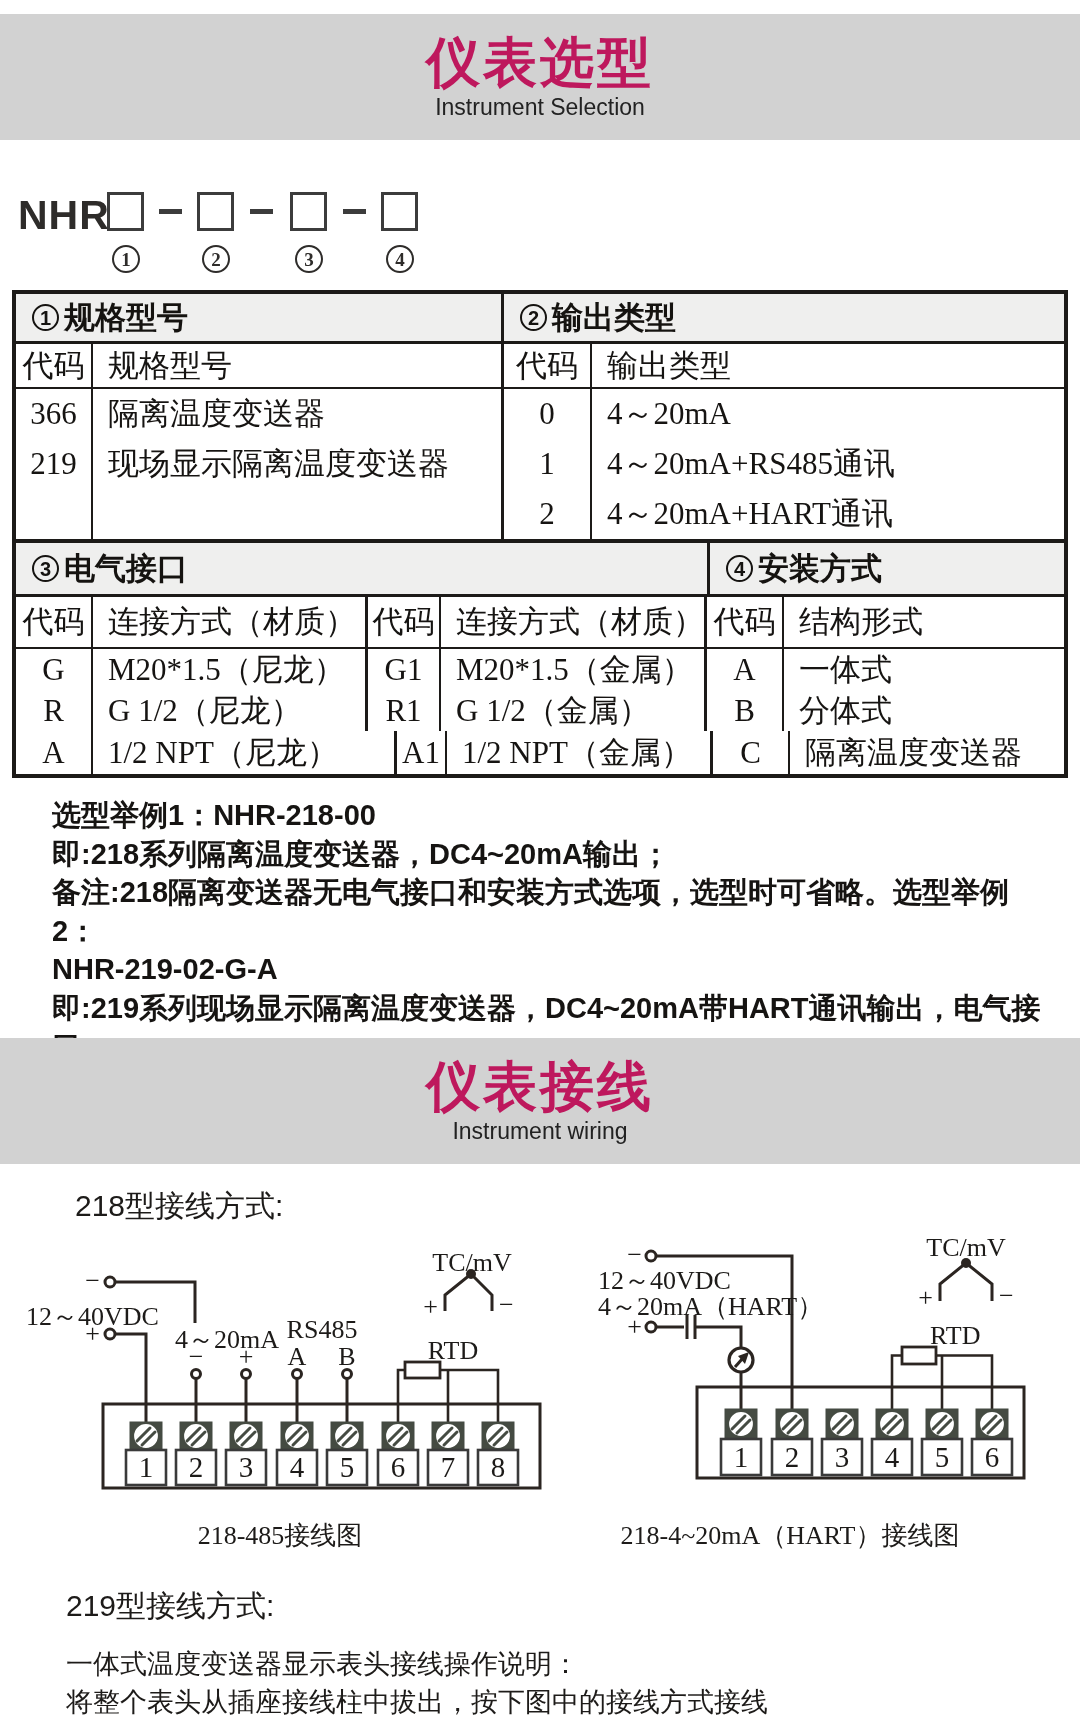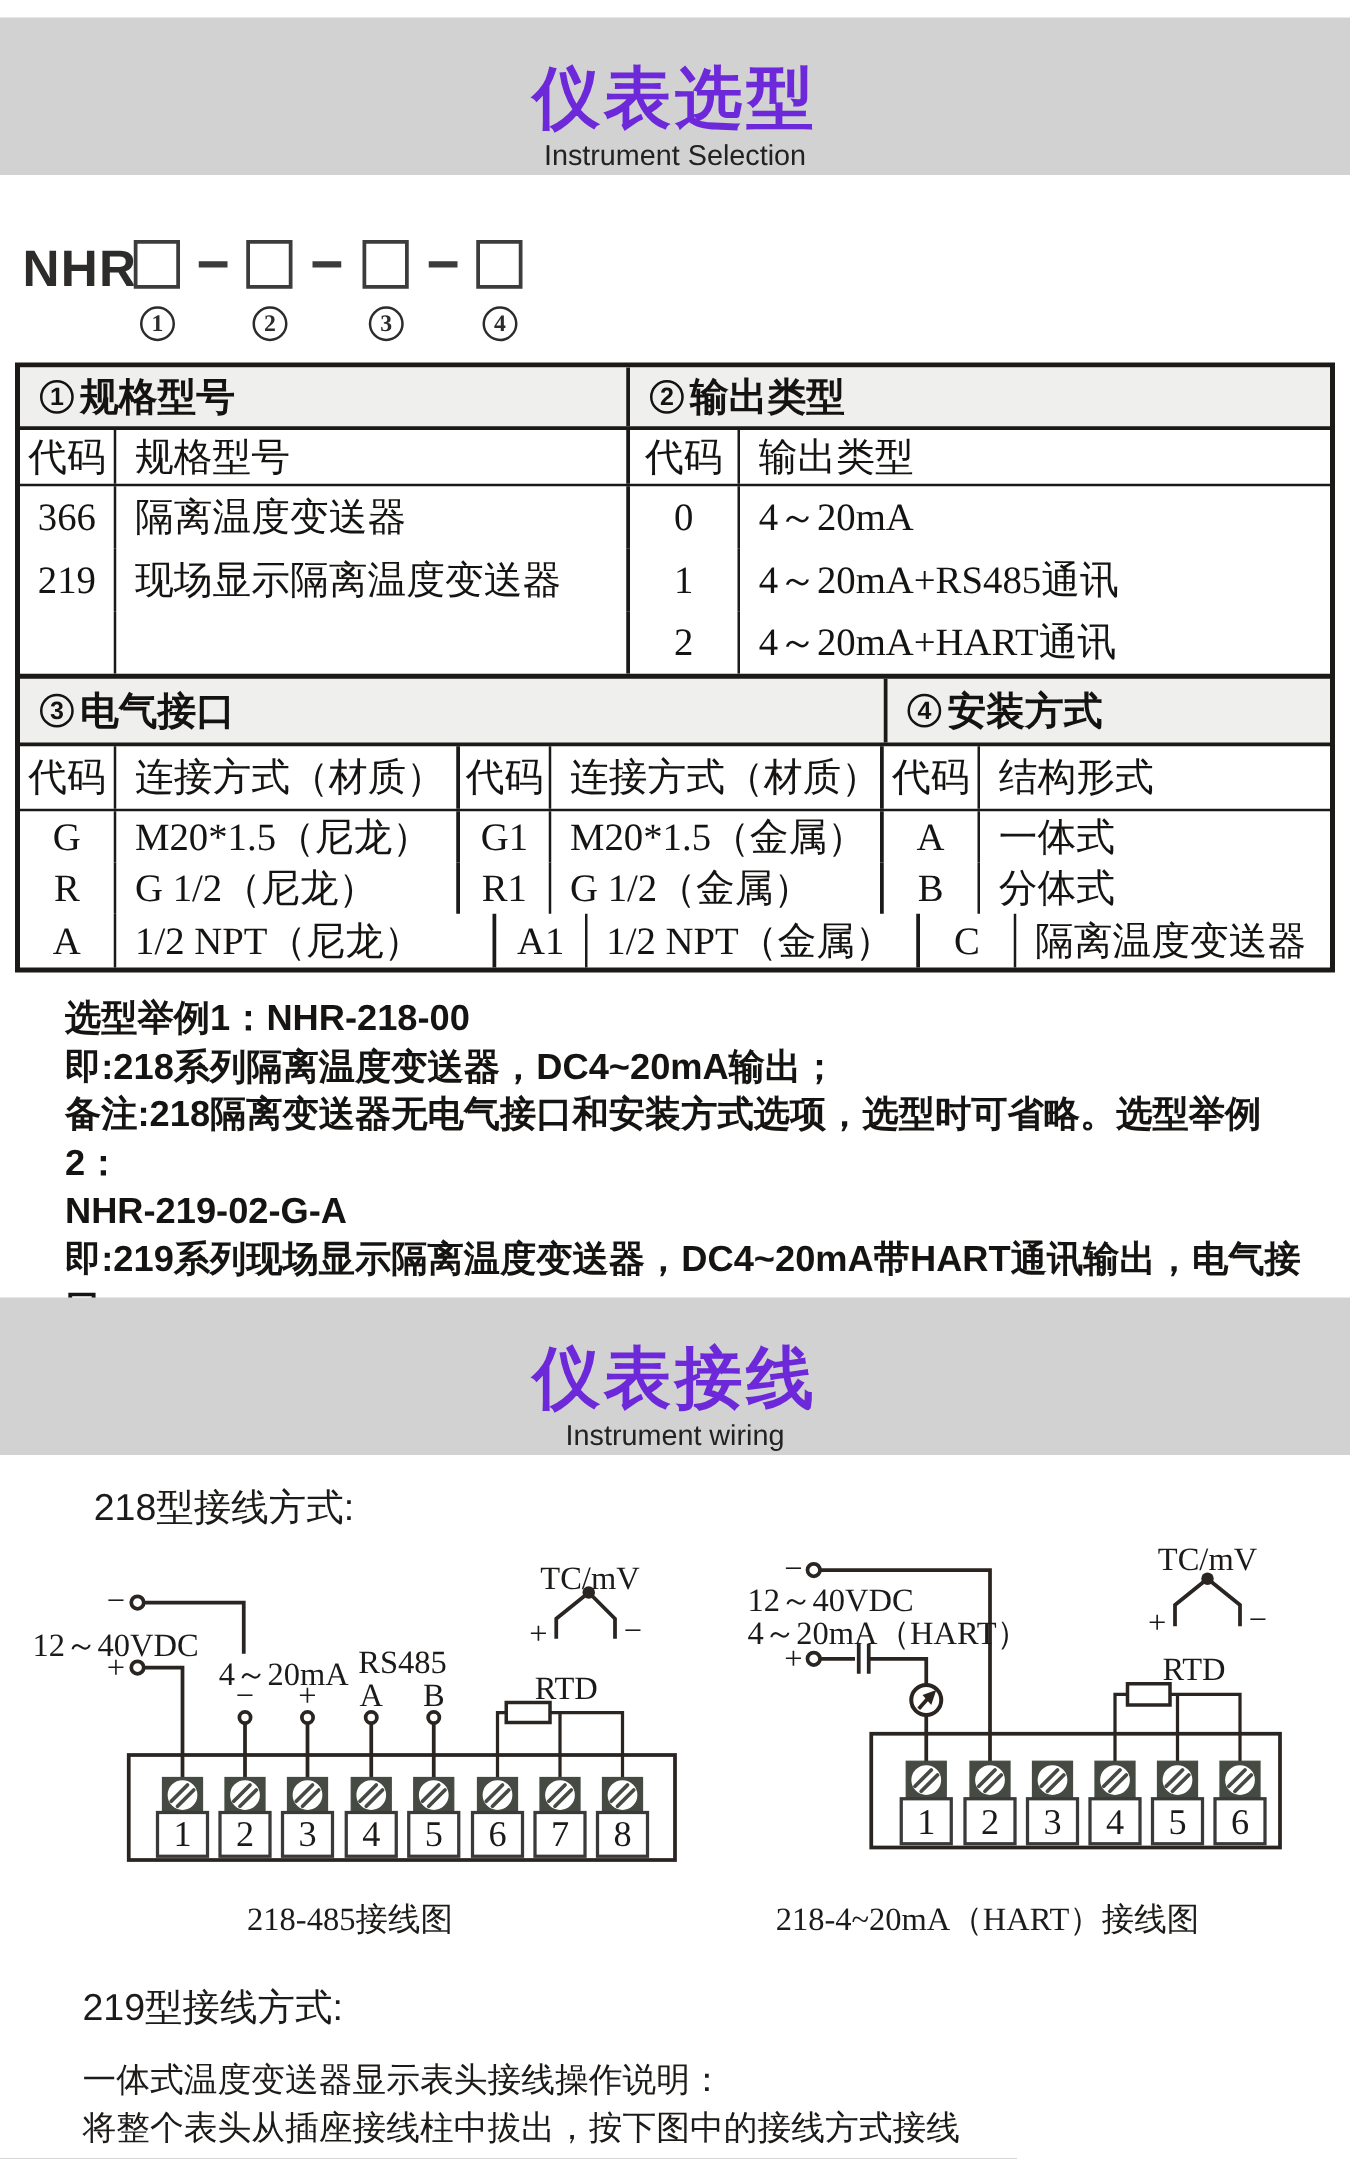--- a/index.html
+++ b/index.html
@@ -2,21 +2,21 @@
 <html><head>
 <meta charset="utf-8">
 <style>
   html,body{margin:0;padding:0;background:#9a9a9a;}
   *{box-sizing:border-box;}
   .canvas{position:relative;width:1080px;height:1727px;background:#ffffff;margin:0 auto;overflow:hidden;
           font-family:"Liberation Sans","DejaVu Sans",sans-serif;color:#1d1b19;}
 
   
   .banner{position:absolute;left:0;width:1080px;height:126px;background:#d2d2d2;text-align:center;}
-  .banner .t{font-size:54px;font-weight:900;letter-spacing:3px;padding-top:35px;line-height:60px;color:#6d28d9;}
+  .banner .t{font-size:54px;font-weight:900;letter-spacing:3px;padding-top:18px;line-height:60px;color:#be185d;}
   .banner .s{font-size:23px;font-weight:400;color:#222;margin-top:2px;}
 
   
   .model{position:absolute;left:0;top:176px;width:500px;height:110px;}
   .model .prefix{position:absolute;left:18px;top:16px;font-size:41px;font-weight:700;letter-spacing:1px;color:#2e2c2a;}
   .slotbox{position:absolute;top:16px;width:37px;height:39px;border:3px solid #3c3c3c;background:#fff;}
   .dash{position:absolute;top:33px;width:23px;height:5px;background:#3c3c3c;}
   .circ-num{position:absolute;top:69px;width:28px;height:28px;border:2px solid #2e2c2a;border-radius:50%;
             font:700 19px/25px "Liberation Serif",serif;text-align:center;color:#2e2c2a;}
 
@@ -156,21 +156,21 @@
       <div class="cell cc br2" style="width:77px;">R</div>
       <div class="cell cl br3" style="width:275px;">G 1/2（尼龙）</div>
       <div class="cell cc br2" style="width:73px;">R1</div>
       <div class="cell cl br3" style="width:266px;">G 1/2（金属）</div>
       <div class="cell cc br2" style="width:77px;">B</div>
       <div class="cell cl" style="flex:1;">分体式</div>
     </div>
     <div class="tr" style="flex:1;">
       <div class="cell cc br2" style="width:77px;">A</div>
       <div class="cell cl br3" style="width:304px;">1/2 NPT（尼龙）</div>
-      <div class="cell cc br2" style="width:73px;">A1</div>
+      <div class="cell cc br2" style="width:50px;">A1</div>
       <div class="cell cl br3" style="width:266px;">1/2 NPT（金属）</div>
       <div class="cell cc br2" style="width:77px;">C</div>
       <div class="cell cl" style="flex:1;">隔离温度变送器</div>
     </div>
   </div>
 
   <div class="notes">
     <div>选型举例1：NHR-218-00</div>
     <div>即:218系列隔离温度变送器，DC4~20mA输出；</div>
     <div>备注:218隔离变送器无电气接口和安装方式选项，选型时可省略。选型举例2：</div>

